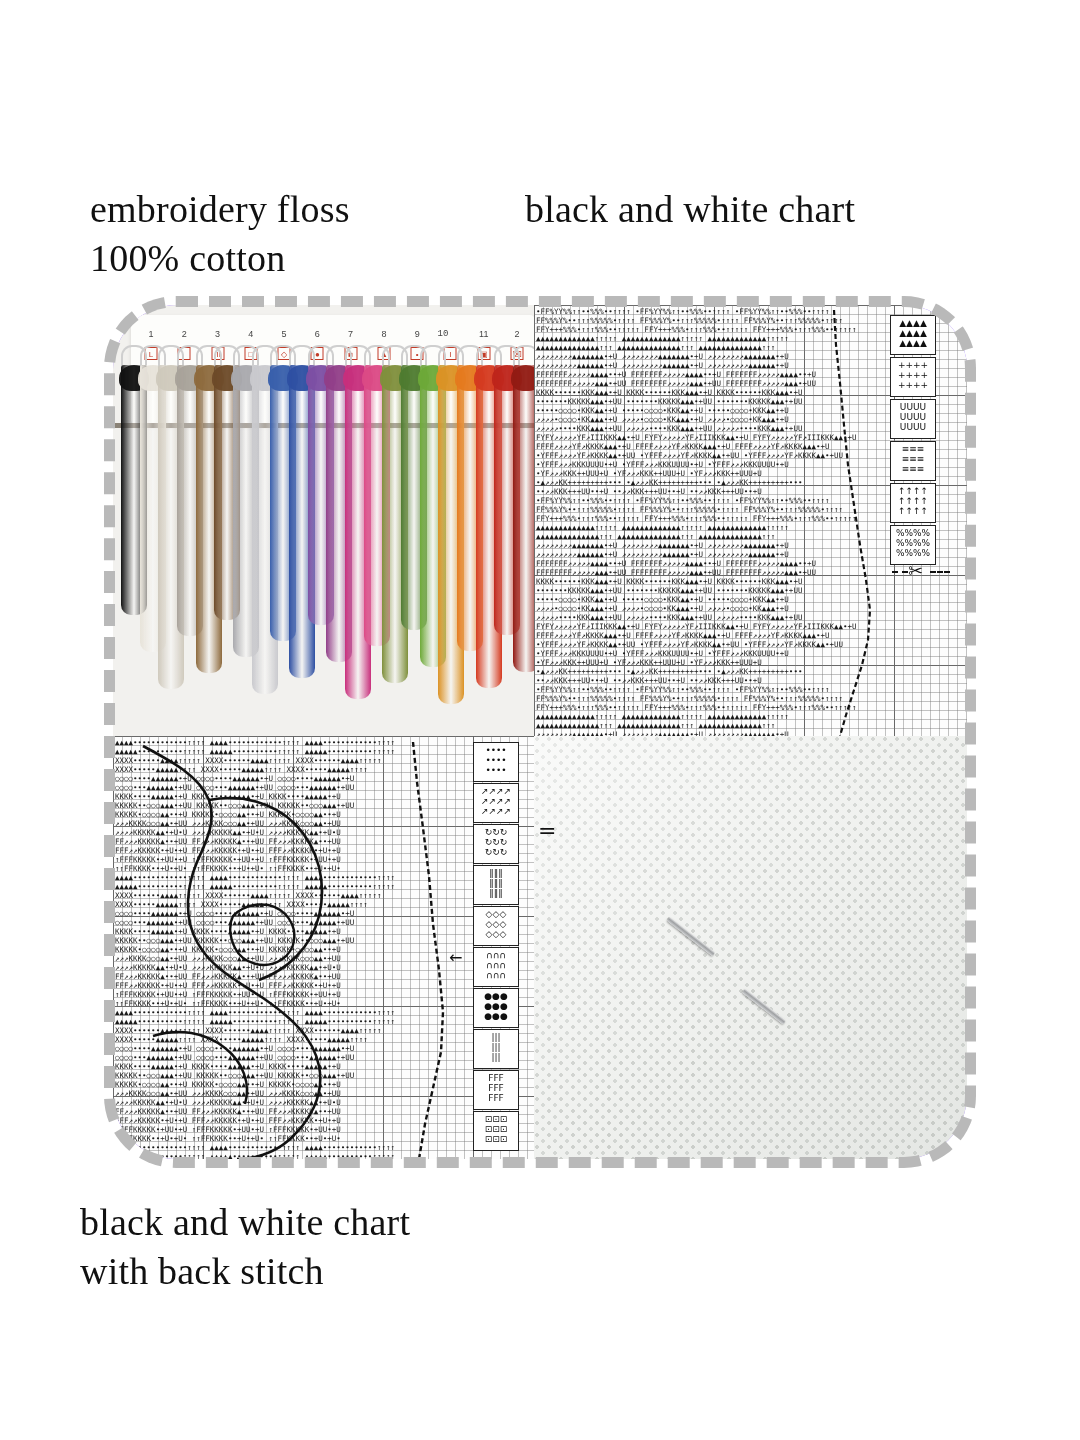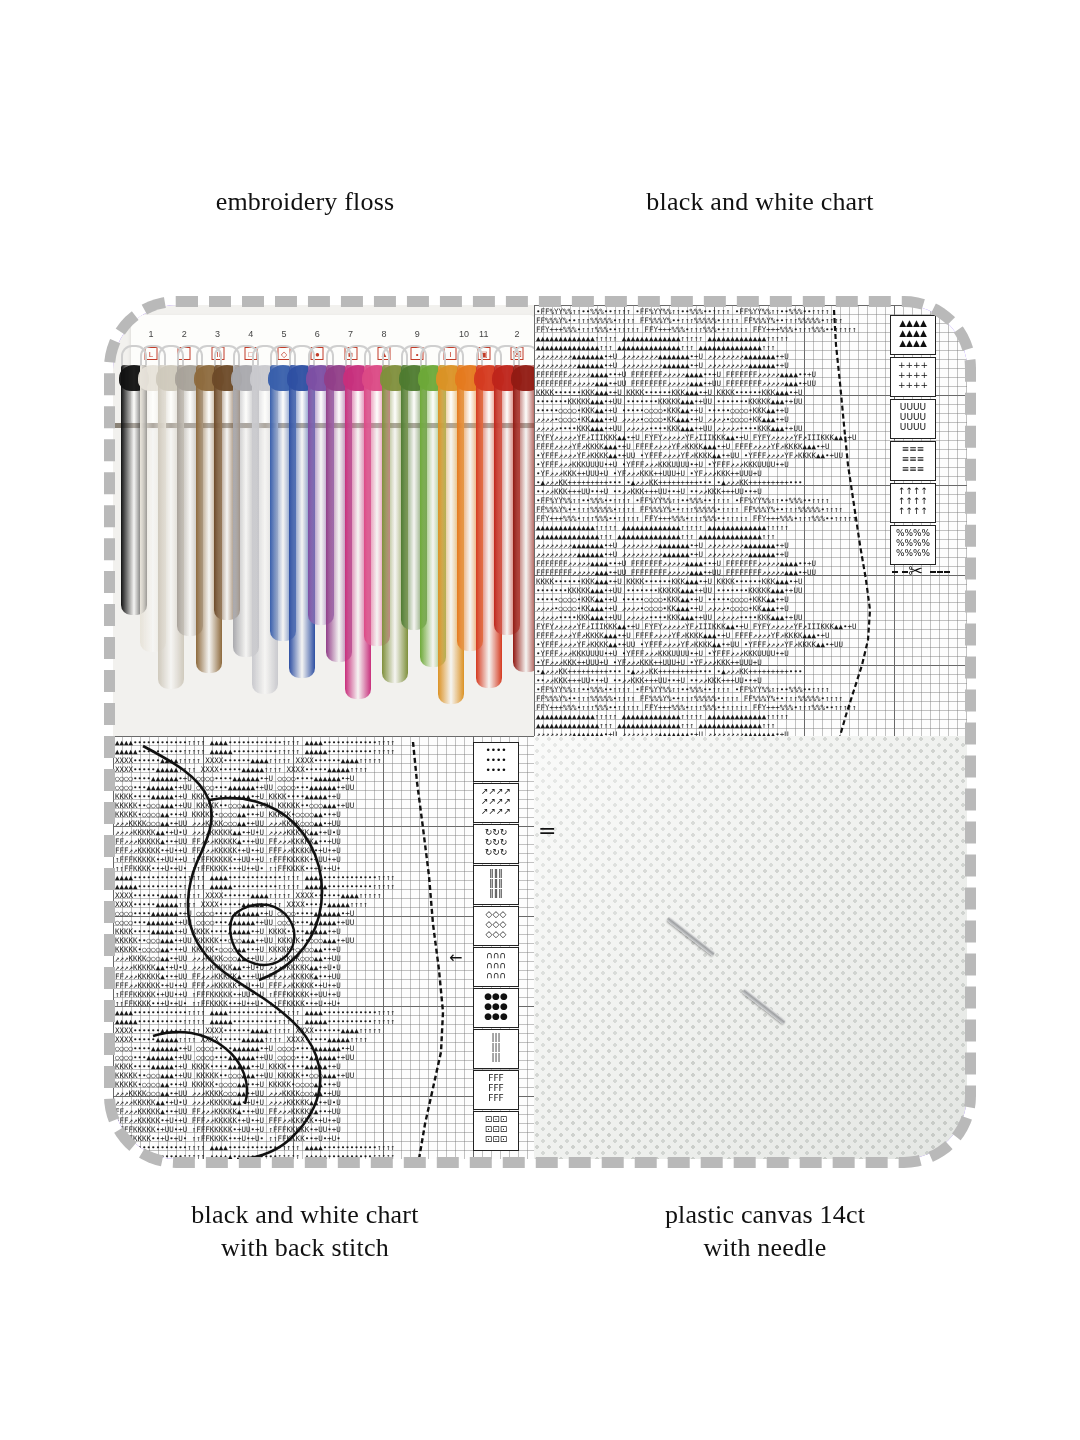--- a/index.html
+++ b/index.html
@@ -18,23 +18,22 @@
 
   .page {
     position: relative;
     width: 1080px;
     height: 1440px;
   }
 
   
   .caption {
     position: absolute;
-    text-align: center;
     font-family: "Liberation Serif", serif;
-    font-size: 26px;
+    font-size: 38px;
     line-height: 1.28;
     color: #111111;
     letter-spacing: 0.2px;
   }
   .caption-tl { left: 90px;  top: 185px;  width: 430px; }
   .caption-tr { left: 525px; top: 185px;  width: 470px; }
   .caption-bl { left: 80px;  top: 1198px; width: 450px; }
   .caption-br { left: 540px; top: 1198px; width: 450px; }
 
   
@@ -243,54 +242,51 @@
     transform: rotate(38deg);
   }
 </style>
 </head>
 <body>
 
 <div class="page">
 
   <div class="caption caption-tl">
     <div>embroidery floss</div>
+    <div>100% cotton</div>
   </div>
 
   <div class="caption caption-tr">
     <div>black and white chart</div>
   </div>
 
   <div class="caption caption-bl">
     <div>black and white chart</div>
     <div>with back stitch</div>
   </div>
 
-  <div class="caption caption-br">
-    <div>plastic canvas 14ct</div>
-    <div>with needle</div>
-  </div>
 
   <div class="collage-wrap">
     <div class="dashed-frame"></div>
     <div class="collage-clip">
 
       <div class="quad q-tl">
         <div class="floss-photo">
           <div class="floss-card">
             <div class="numrow" id="numrow">
                 <span style="left: 20px;">1</span>
                 <span style="left: 53.2727px;">2</span>
                 <span style="left: 86.5455px;">3</span>
                 <span style="left: 119.818px;">4</span>
                 <span style="left: 153.091px;">5</span>
                 <span style="left: 186.364px;">6</span>
                 <span style="left: 219.636px;">7</span>
                 <span style="left: 252.909px;">8</span>
                 <span style="left: 286.182px;">9</span>
-                <span style="left: 333px;">10</span>
+                <span style="left: 312px; font-family: Liberation Mono, monospace;">10</span>
                 <span style="left: 352.727px;">11</span>
                 <span style="left: 386px;">2</span>
               </div>
             <div class="sym-row" id="symrow">
                 <span style="left: 20px;">L</span>
                 <span style="left: 53.2727px;"></span>
                 <span style="left: 86.5455px;">III</span>
                 <span style="left: 119.818px;">□</span>
                 <span style="left: 153.091px;">◇</span>
                 <span style="left: 186.364px;">●</span>

